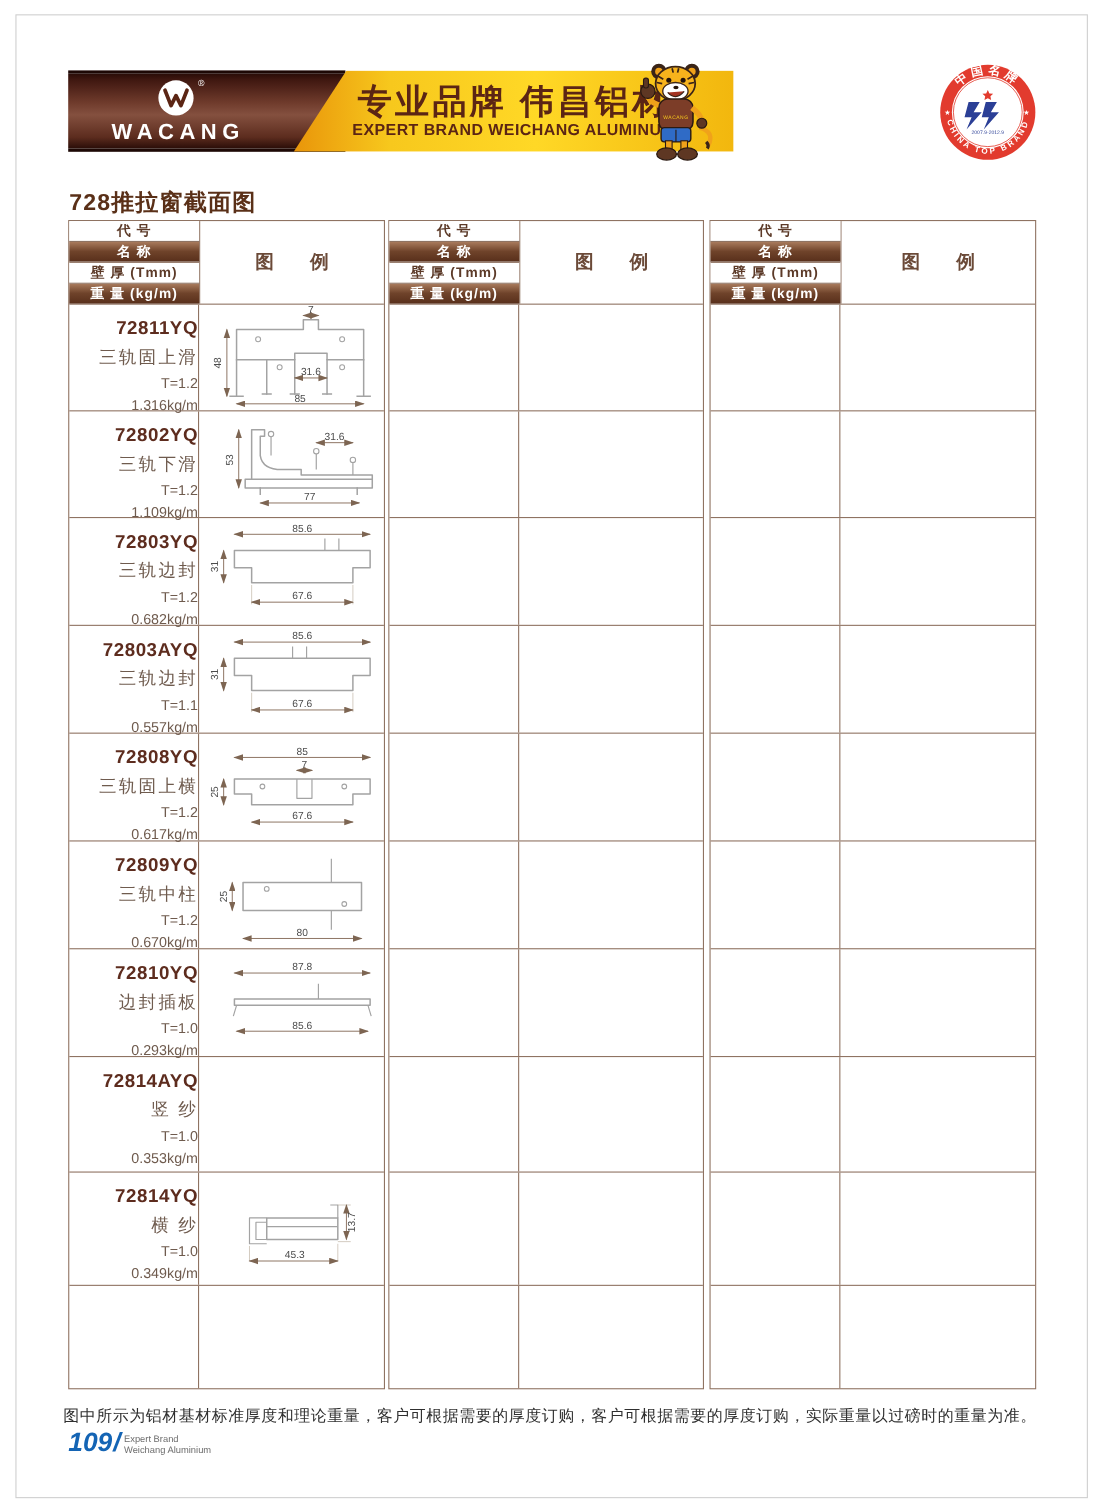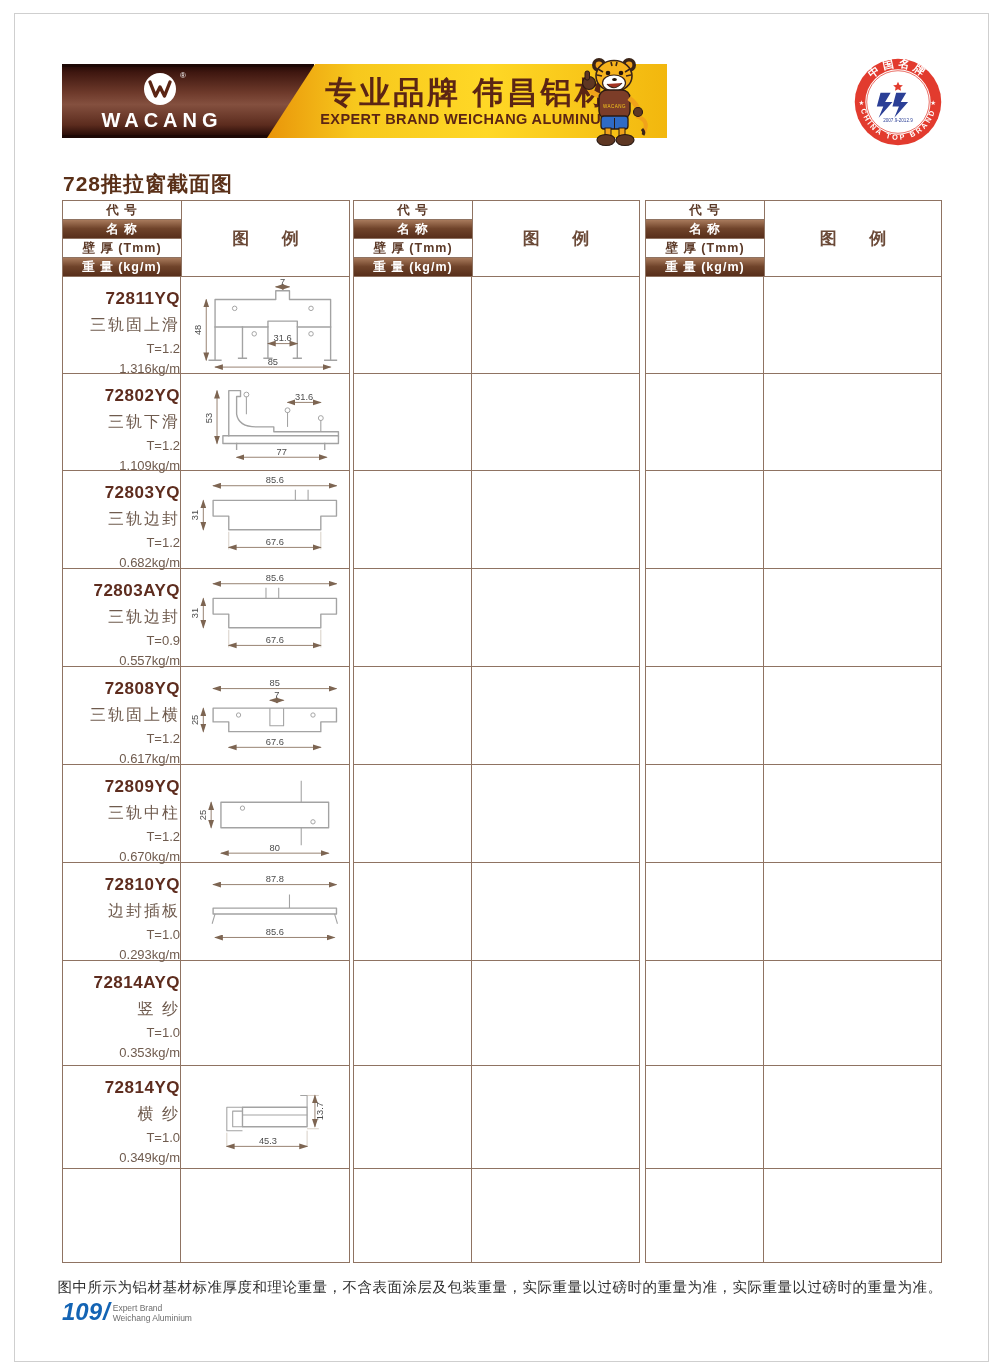--- a/index.html
+++ b/index.html
@@ -267,21 +267,21 @@
             <line class="dim" x1="48" y1="76" x2="142" y2="76" marker-start="url(#as)" marker-end="url(#ae)"></line>
             <text class="dt" x="95" y="73.5" text-anchor="middle">67.6</text>
           </svg>
         </div>
       </div>
 
       <div class="brow r4">
         <div class="lcell">
           <div class="code">72803AYQ</div>
           <div class="nm">三轨边封</div>
-          <div class="tk">T=0.9</div>
+          <div class="tk">T=1.1</div>
           <div class="wt">0.557kg/m</div>
         </div>
         <div class="fcell">
           <svg class="fig" viewBox="0 0 170 96">
             <path class="p" d="M32,28 H158 V44 H142 V58 H48 V44 H32 Z"></path>
             <path class="pb" d="M86,17 V28 M99,17 V28"></path>
             <path class="ext" d="M48,60 V78 M142,60 V78"></path>
             <line class="dim" x1="32" y1="13" x2="158" y2="13" marker-start="url(#as)" marker-end="url(#ae)"></line>
             <text class="dt" x="95" y="10.5" text-anchor="middle">85.6</text>
             <line class="dim" x1="22" y1="28" x2="22" y2="58" marker-start="url(#as)" marker-end="url(#ae)"></line>
@@ -495,21 +495,21 @@
           <div class="fcell"></div>
         </div>
         <div class="brow r10">
           <div class="lcell"></div>
           <div class="fcell"></div>
         </div>
       </div>
   </div>
 </div>
 
-<div class="footnote">图中所示为铝材基材标准厚度和理论重量，不含表面涂层及包装重量，实际重量以过磅时的重量为准，实际重量以过磅时的重量为准。</div>
+<div class="footnote">图中所示为铝材基材标准厚度和理论重量，客户可根据需要的厚度订购，客户可根据需要的厚度订购，实际重量以过磅时的重量为准。</div>
 <div class="pageno">
   <span class="pn">109</span>
   <span class="pn-slash">/</span>
   <span class="pn-brand">
     <span>Expert Brand</span><br>
     <span>Weichang Aluminium</span>
   </span>
 </div>
 
 </body></html>

